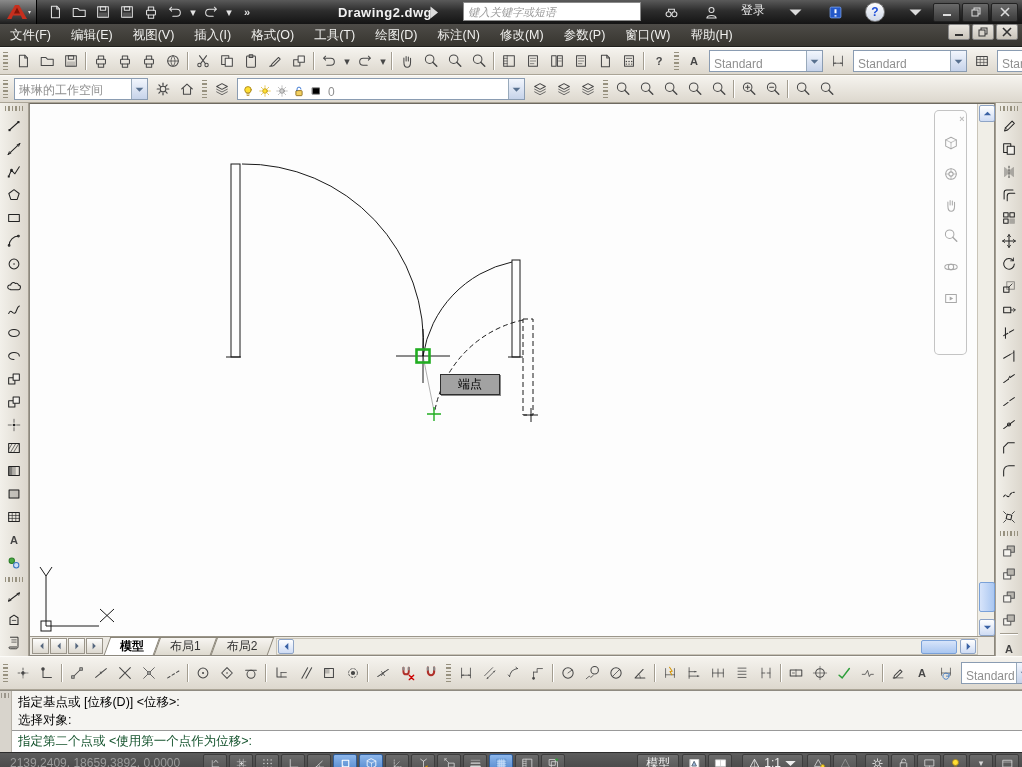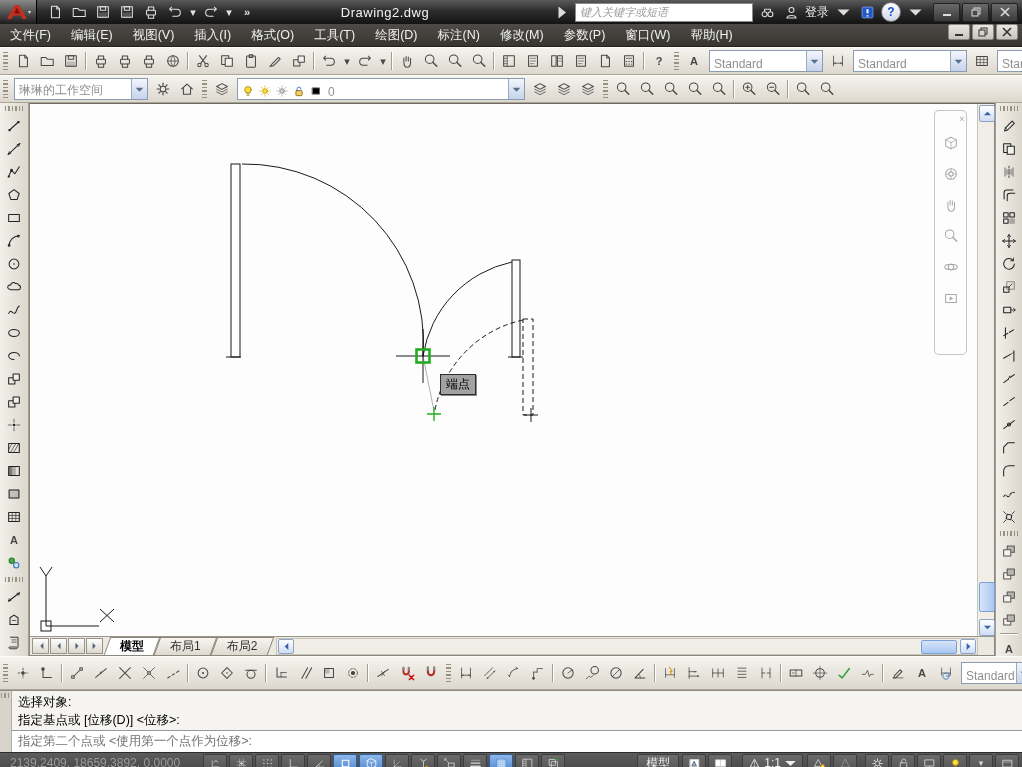--- a/index.html
+++ b/index.html
@@ -9,22 +9,22 @@
   .titlebar{height:24px;background:linear-gradient(180deg,#5a5a5a,#2d2d2d 45%,#141414);display:flex;align-items:center;position:relative;color:#e6e6e6}
   .logo{width:36px;height:24px;background:linear-gradient(180deg,#8a8a8a,#1c1c1c);display:flex;align-items:center;justify-content:center;border-right:1px solid #000;cursor:pointer}
   .logo svg{display:block}
   .qat{display:flex;align-items:center;margin-left:6px}
   .tbtn{width:22px;height:22px;display:flex;align-items:center;justify-content:center;border:1px solid transparent;border-radius:2px;flex:0 0 auto;cursor:pointer}
   .tbtn svg{width:16px;height:16px;display:block}
   .tbtn.sm{width:10px;font-size:8px}
   .tbtn.glyph{font-weight:bold;font-size:11px;color:#454545}
   .titlebar .tbtn{color:#e3e3e3}
   .titlebar .tbtn.glyph{color:#e3e3e3}
-  .tb-title{position:absolute;left:295px;width:180px;text-align:center;font-weight:normal;font-size:13px;color:#f2f2f2;pointer-events:none;letter-spacing:.5px}
-  .infocenter{margin-left:auto;display:flex;align-items:center;gap:4px;padding-right:4px}
+  .tb-title{position:absolute;left:295px;width:180px;text-align:center;font-weight:bold;font-size:13px;color:#f2f2f2;pointer-events:none;letter-spacing:.5px}
+  .infocenter{margin-left:auto;display:flex;gap:20px;padding-right:4px}
   .ic-search{width:168px;height:17px;border:1px solid #8b8b8b;background:#fff;font-size:11px;padding:0 4px;color:#333}
   .ic-search::placeholder{font-style:italic;color:#9a9a9a}
   .icn{width:20px;height:20px;display:flex;align-items:center;justify-content:center;color:#dcdcdc;cursor:pointer}
   .icn svg{width:15px;height:15px}
   .signin{font-size:12px;color:#e8e8e8;cursor:pointer}
   .helpbtn{width:18px;height:18px;border-radius:50%;background:linear-gradient(#fefefe,#cfd8e8);color:#1d4ed8;font-weight:bold;font-size:12px;display:flex;align-items:center;justify-content:center;border:1px solid #777;cursor:pointer}
   .wctrl{display:flex;align-items:center;gap:2px;padding:0 4px}
   .wbtn{width:25px;height:17px;display:flex;align-items:center;justify-content:center;color:#ddd;background:linear-gradient(#6a6a6a,#3a3a3a);border:1px solid #222;border-radius:2px;cursor:pointer}
   .wbtn svg{width:10px;height:10px}
   .wctrl.mini .wbtn{width:20px;height:14px;background:linear-gradient(#e9e6e0,#c9c4ba);color:#333;border-color:#888}
@@ -52,21 +52,21 @@
   .strip{background:linear-gradient(90deg,#f2f0ea,#dcd7cd);display:flex;flex-direction:column;align-items:center;overflow:hidden}
   .strip.left{width:28px;border-right:1px solid #a49e92}
   .strip.right{width:26px;border-left:1px solid #a49e92}
   .vbar{display:flex;flex-direction:column;align-items:center}
   .vbar .tbtn{height:21px;width:22px}
   .vbar .tgrip{width:18px;height:5px;margin:3px 0;background:repeating-linear-gradient(90deg,#97917f 0 1.4px,transparent 1.4px 3.4px)}
   .vbar .tsep{width:18px;height:1px;margin:2px 0;border-right:none;border-bottom:1px solid #fff}
   .center{flex:1;position:relative;background:#fff;border:1px solid #8c887e;border-top-color:#6e6a61}
   .canvas{position:absolute;left:0;top:0;right:16px;bottom:18px;background:#fdfdfd;overflow:hidden;cursor:crosshair}
   .canvas svg.draw{position:absolute;left:0;top:0}
-  .tooltip{position:absolute;left:410px;top:270px;background:#a2a2a2;border:1px solid #2e2e2e;color:#000;font-size:12px;padding:1px 5px;box-shadow:1px 1px 0 rgba(60,60,60,.6);white-space:nowrap}
+  .tooltip{position:absolute;left:410px;top:270px;background:#a2a2a2;border:1px solid #2e2e2e;color:#000;font-size:12px;padding:1px 17px;box-shadow:1px 1px 0 rgba(60,60,60,.6);white-space:nowrap}
   .navbar{position:absolute;left:904px;top:6px;width:31px;height:242px;background:rgba(252,252,252,.45);border:1px solid rgba(150,150,150,.55);border-radius:5px;display:flex;flex-direction:column;align-items:center;gap:3px;padding-top:1px;color:#9a9a9a}
   .navbar .tbtn{color:#9f9f9f;height:26px;width:26px;opacity:.9}
   .navbar .tbtn.sm{height:12px;width:100%;justify-content:flex-end;padding-right:3px;font-size:9px;color:#b5b5b5}
   
   .vscroll{position:absolute;right:0;top:0;bottom:18px;width:16px;background:#f0eee7;border-left:1px solid #c9c4b8}
   .sbtn{position:absolute;width:14px;height:15px;left:1px;background:linear-gradient(#ffffff,#cfdcf4);border:1px solid #8ea4c6;border-radius:2px;display:flex;align-items:center;justify-content:center;color:#3a62a5;cursor:pointer}
   .sbtn svg{width:9px;height:9px}
   .vthumb{position:absolute;left:1px;width:14px;top:478px;height:28px;background:linear-gradient(90deg,#d7e4fa,#aac7f1);border:1px solid #7aa1d8;border-radius:2px;cursor:grab}
   .bottomrow{position:absolute;left:0;right:0;bottom:0;height:18px;background:#ece9e2;border-top:1px solid #9b968a;display:flex;align-items:stretch}
   .tabnav{display:flex;align-items:center;padding-left:2px;gap:1px}
@@ -83,21 +83,21 @@
   .hbL{left:1px}.hbR{right:1px;left:auto}
   .hthumb{position:absolute;top:1px;height:12px;right:20px;width:34px;background:linear-gradient(180deg,#d7e4fa,#aac7f1);border:1px solid #7aa1d8;border-radius:2px;cursor:grab}
   .corner{width:16px;background:#ece9e2}
   
   .drafting{height:32px}
   
   .cmd{height:61px;display:flex;background:#ececea;border-top:1px solid #8f8b82}
   .cmd-grip{width:11px;background:#d8d4cc;border-right:1px solid #b5b0a6;background-image:repeating-linear-gradient(90deg,#9a958a 0 1.4px,transparent 1.4px 3.4px);background-size:8px 5px;background-repeat:no-repeat;background-position:1px 2px}
   .cmd-body{flex:1;display:flex;flex-direction:column}
   .cmd-hist{flex:1;background:#f5f4f1;padding:2px 0 0 6px;font-size:12.5px;color:#000;line-height:18px}
-  .cmd-active{height:21px;background:#fff;border-top:1px solid #999;padding-left:6px;font-size:12.5px;line-height:20px;color:#737373;cursor:text}
+  .cmd-active{height:21px;background:#fff;border-top:1px solid #999;padding-left:6px;font-size:12.5px;line-height:20px;color:#14532d;cursor:text}
   
   .statusbar{height:20px;background:linear-gradient(180deg,#5c5c5c,#454545);border-top:1px solid #2c2c2c;border-bottom:3px solid #3f78c8;display:flex;align-items:center;padding:0 2px;overflow:hidden}
   .coords{width:192px;color:#9b9b9b;font-size:12px;padding-left:8px;white-space:nowrap}
   .statusbar .tbtn{width:22px;height:17px;background:linear-gradient(#6b6b6b,#515151);border:1px solid #3d3d3d;border-radius:2px;color:#d6d6d6;margin:0 1px}
   .statusbar .tbtn svg{width:13px;height:13px}
   .statusbar .tbtn.on{background:linear-gradient(#8db7ec,#4d83c9);border-color:#2f5d9a;color:#fff}
   .statusbar .tbtn.glyph{color:#d6d6d6;font-size:9px}
   .sspace{flex:1}
   .sbtn-label{height:17px;padding:0 8px;background:linear-gradient(#6f6f6f,#525252);border:1px solid #3d3d3d;border-radius:2px;color:#eee;font-size:12px;display:flex;align-items:center;margin:0 2px;cursor:pointer}
   .sgrp{height:17px;display:flex;align-items:center;gap:3px;background:linear-gradient(#6b6b6b,#515151);border:1px solid #3d3d3d;border-radius:2px;color:#eee;padding:0 5px;margin:0 3px;font-size:12px;cursor:pointer}
@@ -1266,22 +1266,22 @@
           </svg>
         </span>
       </div>
     </div>
 </div>
 
 <div class="cmd">
   <div class="cmd-grip"></div>
   <div class="cmd-body">
     <div class="cmd-hist">
+      <div>指定基点或 [位移(D)] &lt;位移&gt;:</div>
       <div>选择对象:</div>
-      <div>指定基点或 [位移(D)] &lt;位移&gt;:</div>
     </div>
     <div class="cmd-active">指定第二个点或 &lt;使用第一个点作为位移&gt;:</div>
   </div>
 </div>
 
 <div class="statusbar">
   <div class="coords">2139.2409, 18659.3892, 0.0000</div>
   <div class="tbflex">
       <div class="tbtn">
         <svg viewBox="0 0 18 18" fill="none" stroke="currentColor" stroke-width="1.15" stroke-linecap="round" stroke-linejoin="round">

